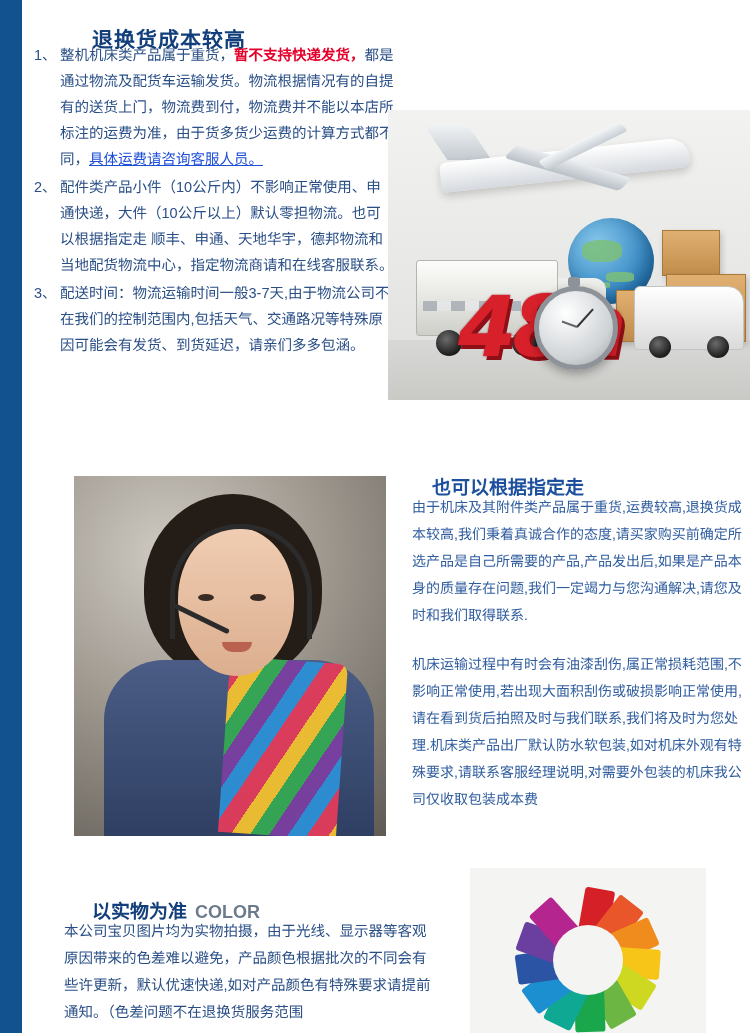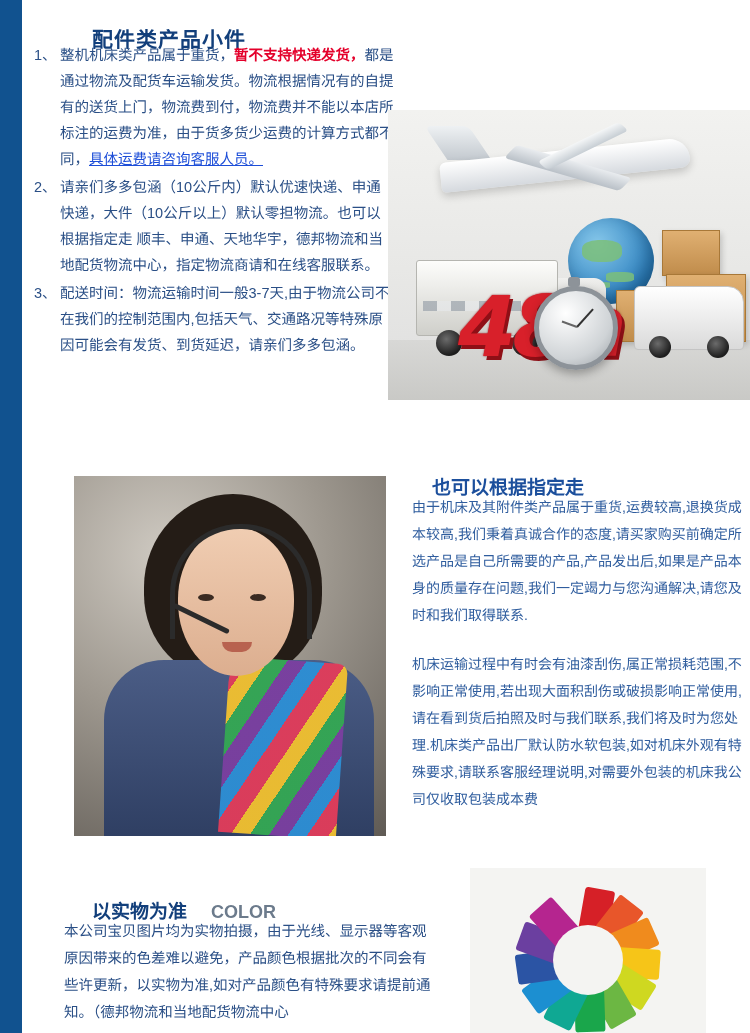--- a/index.html
+++ b/index.html
@@ -329,21 +329,21 @@
     position: absolute;
     left: 70px;
     top: 18px;
     font-size: 19px;
     font-weight: bold;
     color: #123f7b;
   }
   .sec3-title .en {
     color: #6c7b8c;
     font-size: 18px;
-    margin-left: 24px;
+    margin-left: 8px;
     font-weight: bold;
   }
   .sec3-body {
     position: absolute;
     left: 42px;
     top: 56px;
     width: 372px;
     font-size: 14.5px;
     line-height: 27px;
     color: #2a4f86;
@@ -390,32 +390,32 @@
   }
 </style>
 </head>
 <body>
 
 <div class="page">
 
   <div class="left-rail"></div>
 
   <section class="sec1">
-    <h2 class="sec1-title">配件类产品小件</h2>
+    <h2 class="sec1-title">退换货成本较高</h2>
 
     <div class="sec1-list">
 
       <div class="li">
         <span class="num">1、</span>
         <span>整机机床类产品属于重货，</span><span class="hl-red">暂不支持快递发货，</span><span>都是通过物流及配货车运输发货。物流根据情况有的自提有的送货上门，物流费到付，物流费并不能以本店所标注的运费为准，由于货多货少运费的计算方式都不同，</span><span class="hl-underline">具体运费请咨询客服人员。</span>
       </div>
 
       <div class="li">
         <span class="num">2、</span>
-        <span>请亲们多多包涵（10公斤内）默认优速快递、申通快递，大件（10公斤以上）默认零担物流。也可以根据指定走 顺丰、申通、天地华宇，德邦物流和当地配货物流中心，指定物流商请和在线客服联系。</span>
+        <span>配件类产品小件（10公斤内）不影响正常使用、申通快递，大件（10公斤以上）默认零担物流。也可以根据指定走 顺丰、申通、天地华宇，德邦物流和当地配货物流中心，指定物流商请和在线客服联系。</span>
       </div>
 
       <div class="li">
         <span class="num">3、</span>
         <span>配送时间：物流运输时间一般3-7天,由于物流公司不在我们的控制范围内,包括天气、交通路况等特殊原因可能会有发货、到货延迟，请亲们多多包涵。</span>
       </div>
 
     </div>
 
     <div class="logi-photo">
@@ -479,21 +479,21 @@
     </div>
   </section>
 
   <div class="gap" style="top:846px"></div>
 
   <section class="sec3">
     <h2 class="sec3-title">
       <span>以实物为准</span><span class="en">COLOR</span>
     </h2>
 
-    <div class="sec3-body">本公司宝贝图片均为实物拍摄，由于光线、显示器等客观原因带来的色差难以避免，产品颜色根据批次的不同会有些许更新，以实物为准,如对产品颜色有特殊要求请提前通知。（德邦物流和当地配货物流中心</div>
+    <div class="sec3-body">本公司宝贝图片均为实物拍摄，由于光线、显示器等客观原因带来的色差难以避免，产品颜色根据批次的不同会有些许更新，默认优速快递,如对产品颜色有特殊要求请提前通知。（色差问题不在退换货服务范围</div>
 
     <div class="color-photo">
       <div class="wheel-wrap">
         <div class="seg" style="transform:rotate(10deg);background:#d62027"></div>
         <div class="seg" style="transform:rotate(38deg);background:#e8562a"></div>
         <div class="seg" style="transform:rotate(66deg);background:#f08b1d"></div>
         <div class="seg" style="transform:rotate(94deg);background:#f6c518"></div>
         <div class="seg" style="transform:rotate(122deg);background:#cfd820"></div>
         <div class="seg" style="transform:rotate(150deg);background:#6cb743"></div>
         <div class="seg" style="transform:rotate(178deg);background:#1aa64b"></div>

